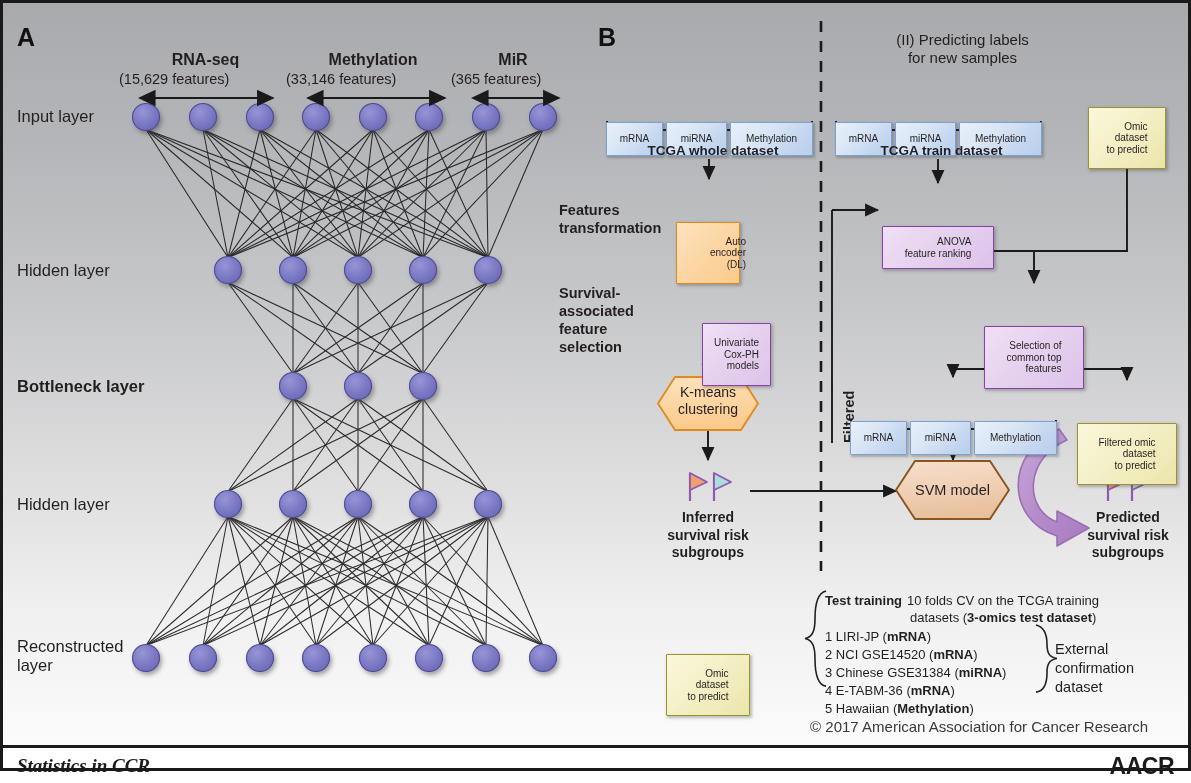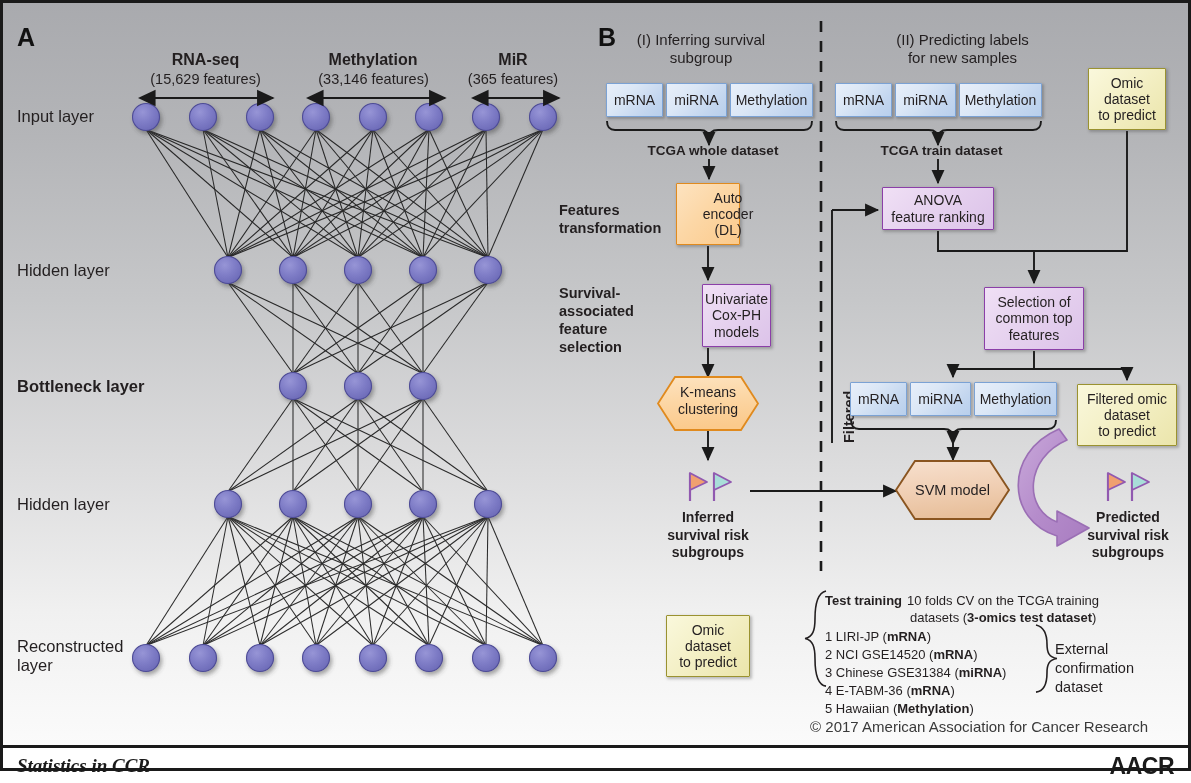--- a/index.html
+++ b/index.html
@@ -23,28 +23,29 @@
     border-left:3px solid #1a1a1a;
     border-right:3px solid #1a1a1a;
     overflow:hidden;
   }
   #nnsvg, #bsvg { position:absolute; left:0; top:0; }
   .lbl { position:absolute; color:#231f20; white-space:pre; line-height:1.16; }
   .panel-letter { font-size:25px; font-weight:bold; color:#111; }
   .layer-label { font-size:16.5px; color:#231f20; }
   .layer-label.bold { font-weight:bold; }
   .omic-title { font-size:16px; font-weight:bold; color:#231f20; text-align:center; }
-  .omic-sub { font-size:14.5px; color:#231f20; text-align:center; }
+  .omic-sub { font-size:14.5px; color:#231f20; }
   .b-head { font-size:15px; color:#231f20; text-align:center; line-height:1.22; }
   .stage-label { font-size:14.5px; font-weight:bold; color:#231f20; line-height:1.25; }
   .dataset-label { font-size:13.5px; font-weight:bold; color:#231f20; text-align:center; }
   .node-box {
     position:absolute; display:flex; align-items:center; justify-content:center;
-    font-size:14px; color:#231f20; text-align:center; line-height:1.15;
+    font-size:10px; color:#231f20; text-align:right; line-height:1.15;
     border-radius:1px;
+    margin-top:39px;
   }
   .box-blue {
     background:linear-gradient(135deg,#e8eff9 0%,#dbe7f6 35%,#c3d6ef 75%,#b8cfec 100%);
     border:1.4px solid #7ba2d4;
     box-shadow:1.5px 1.5px 2.5px rgba(60,60,60,0.32);
   }
   .box-orange {
     background:linear-gradient(135deg,#fde3c0 0%,#fcd7a6 45%,#fbca8c 100%);
     border:1.6px solid #e08a1e;
     box-shadow:1.8px 1.8px 3px rgba(60,60,60,0.32);
@@ -340,21 +341,20 @@
             <line x1="1129" y1="470" x2="1129" y2="498" stroke="#9159b0" stroke-width="2.2"></line>
             <polygon points="1129,470 1146,479 1129,487" fill="#a9ded9" stroke="#9159b0" stroke-width="1.8" stroke-linejoin="round"></polygon>
           </g>
           <path d="M823,588 c-8.25,2 -11,13.42 -11,27.45 c0,12.200000000000001 -2.2,18.3 -9.9,20.130000000000003 c7.699999999999999,1.8299999999999998 9.9,7.930000000000001 9.9,20.130000000000003 c0,14.030000000000001 2.75,26.23 11,27.45" stroke="#231f20" stroke-width="1.6" fill="none"></path>
           <path d="M1033,622 c8.25,2 11,9.46 11,19.35 c0,8.6 2.2,12.9 9.9,14.190000000000001 c-7.699999999999999,1.29 -9.9,5.59 -9.9,14.190000000000001 c0,9.89 -2.75,18.49 -11,19.35" stroke="#231f20" stroke-width="1.6" fill="none"></path>
         </g>
     </svg>
 
     <div class="lbl panel-letter" style="left:595px; top:20px;">B</div>
 
-    <div class="lbl b-head" style="left:598px; top:28px; width:200px;">(I) Inferring survival<br>subgroup</div>
     <div class="lbl b-head" style="left:852px; top:28px; width:215px;">(II) Predicting labels<br>for new samples</div>
 
     <div class="node-box box-blue" style="left:603px; top:80px; width:57px; height:34px;">mRNA</div>
     <div class="node-box box-blue" style="left:663px; top:80px; width:61px; height:34px;">miRNA</div>
     <div class="node-box box-blue" style="left:727px; top:80px; width:83px; height:34px;">Methylation</div>
 
     <div class="node-box box-blue" style="left:832px; top:80px; width:57px; height:34px;">mRNA</div>
     <div class="node-box box-blue" style="left:892px; top:80px; width:61px; height:34px;">miRNA</div>
     <div class="node-box box-blue" style="left:956px; top:80px; width:83px; height:34px;">Methylation</div>
 

